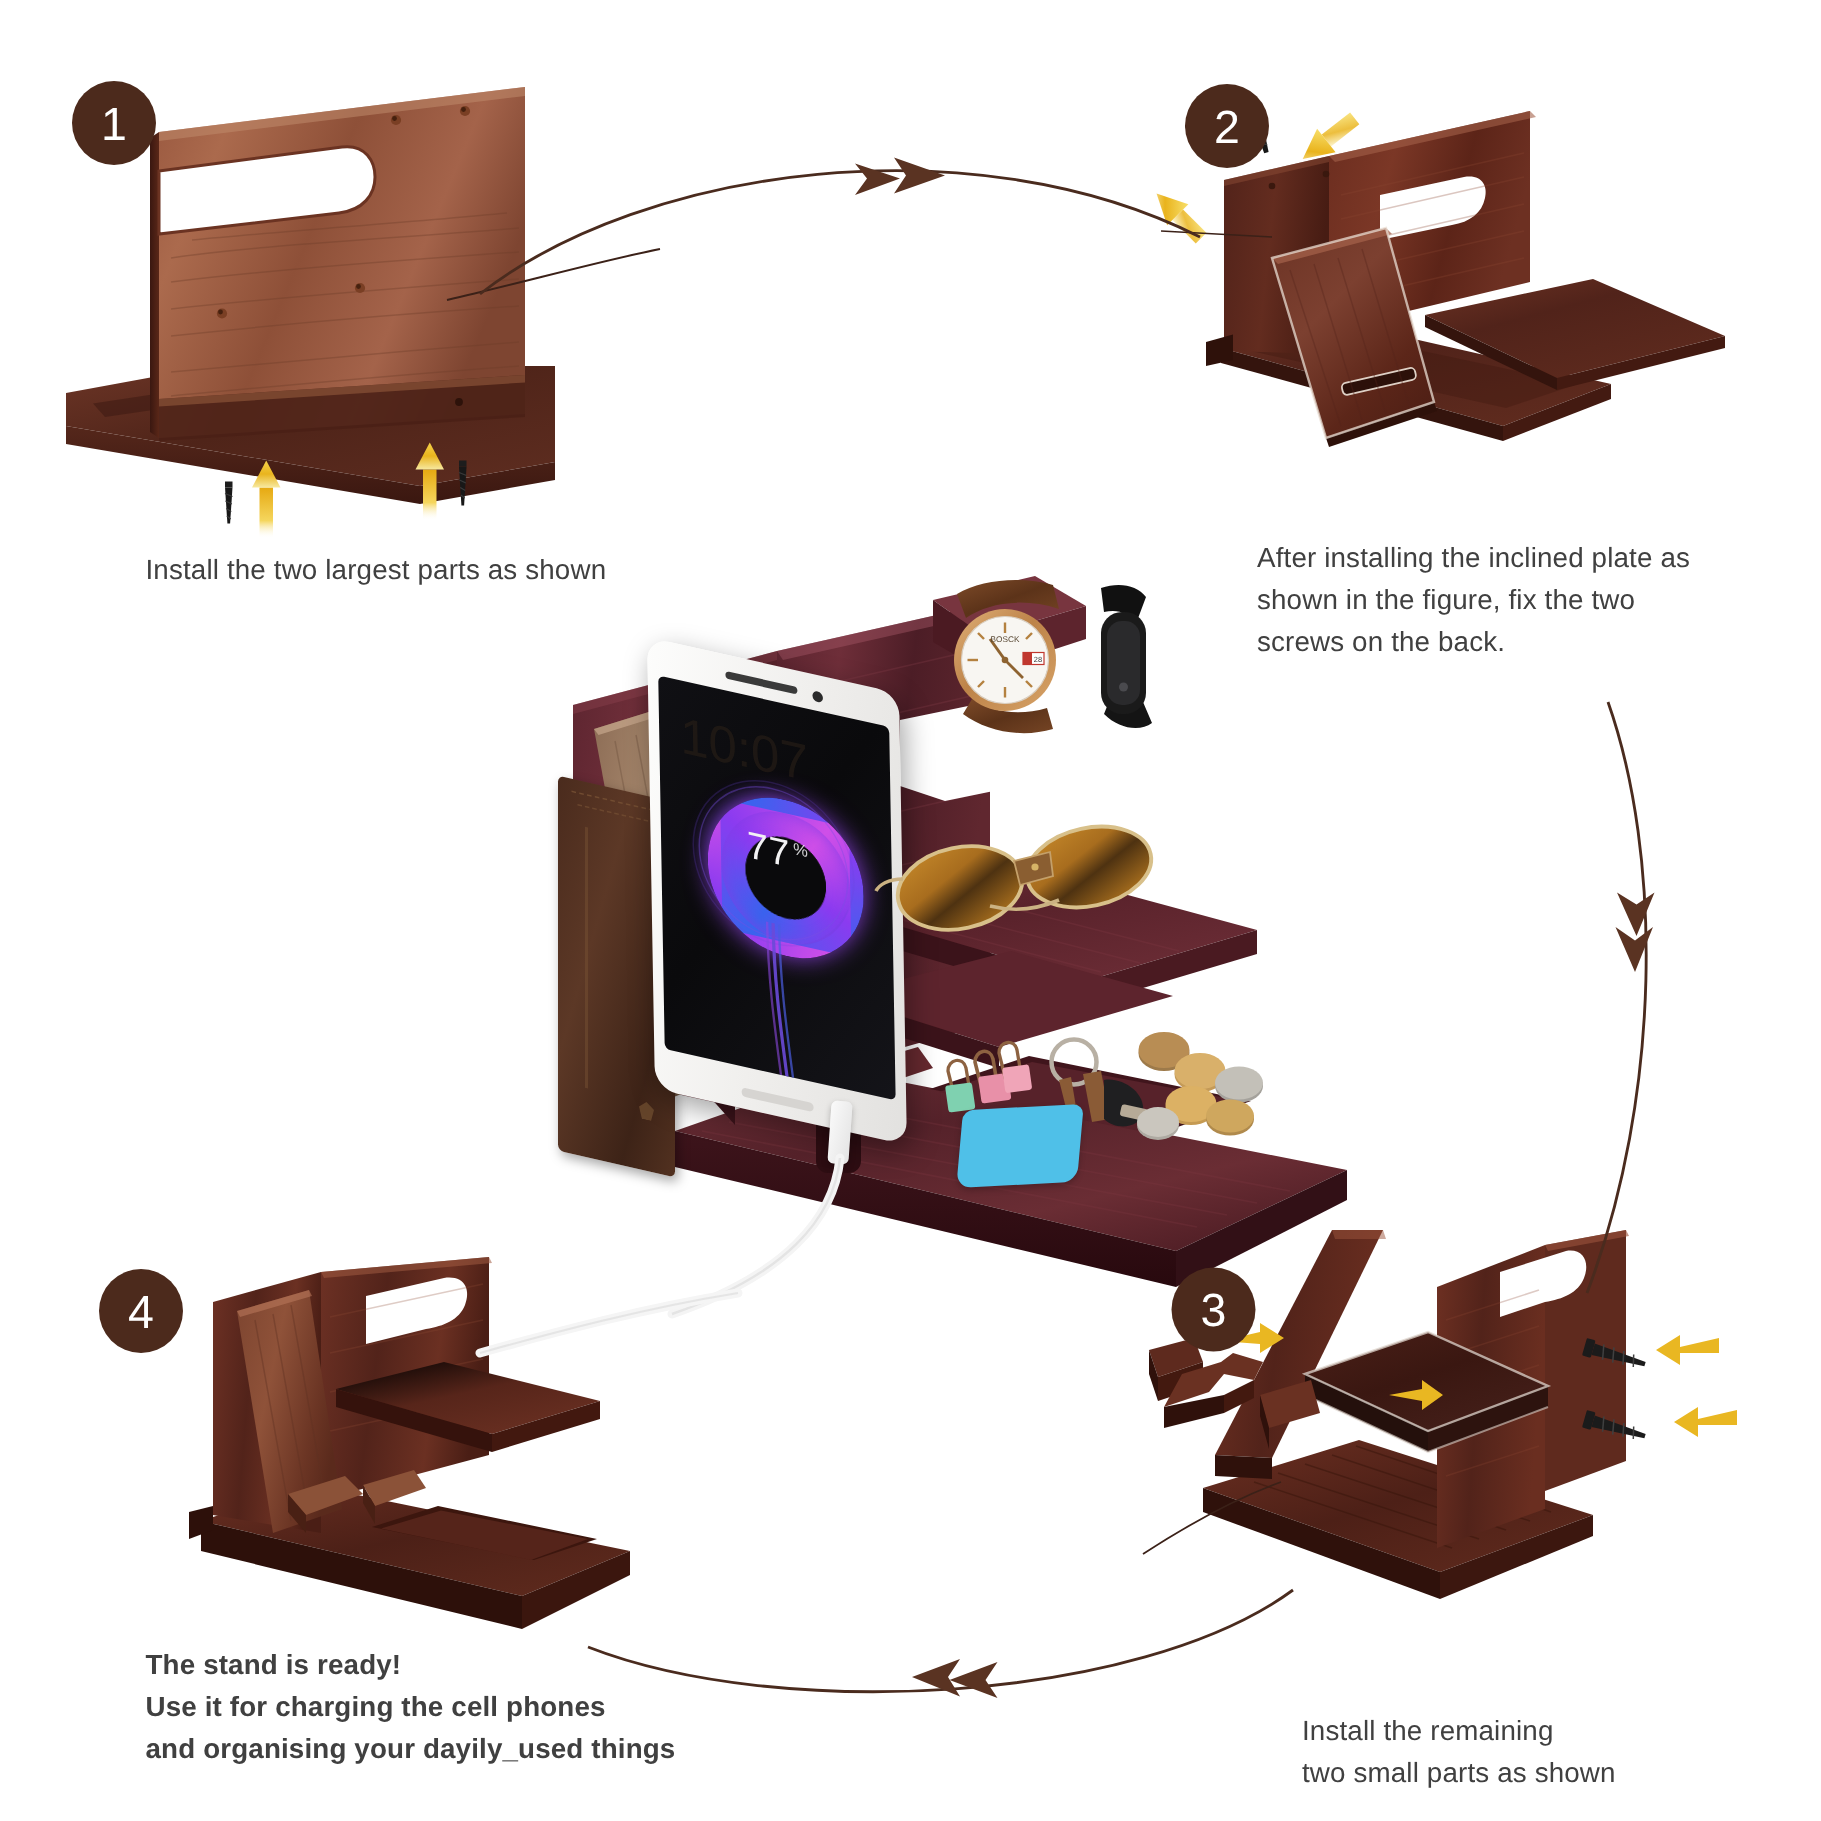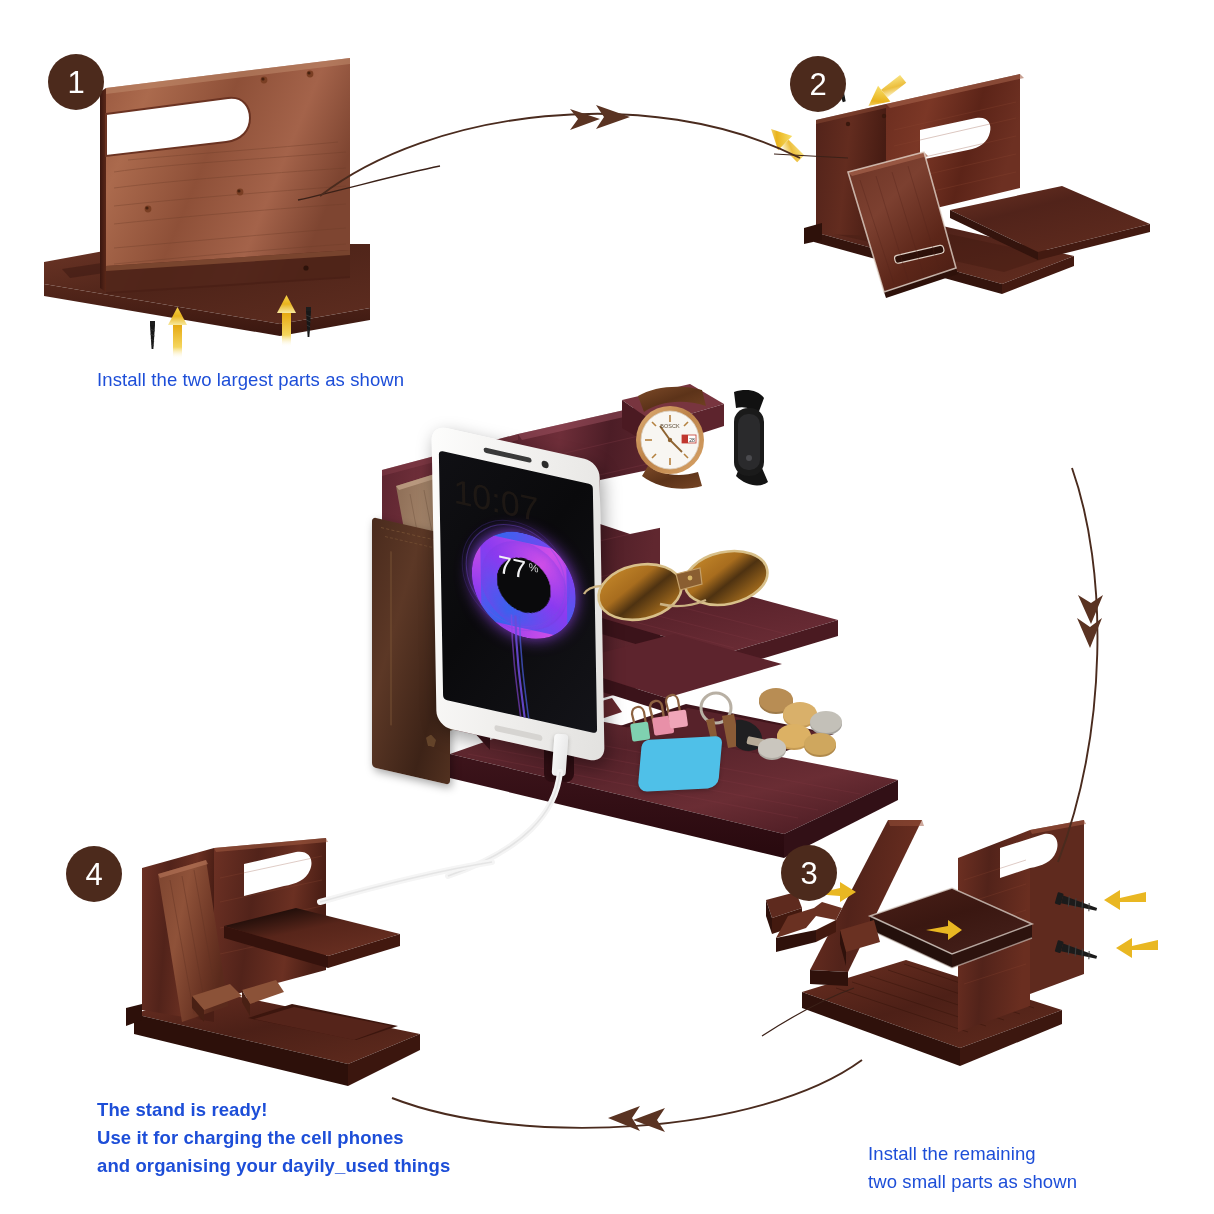--- a/index.html
+++ b/index.html
@@ -19,21 +19,21 @@
     position:absolute;width:56px;height:56px;border-radius:50%;
     background:#4c2a1c;color:#ffffff;
     display:flex;align-items:center;justify-content:center;
     font-size:31px;font-weight:400;line-height:1;z-index:40;
     font-family:"Liberation Sans","DejaVu Sans",sans-serif;
   }
 
   
   .caption{
     position:absolute;z-index:30;
-    font-size:18.5px;line-height:1.52;color:#1d4ed8;
+    font-size:18.5px;line-height:1.52;color:#404040;
     letter-spacing:0.1px;white-space:pre-line;
     font-family:"Liberation Sans","DejaVu Sans",sans-serif;
   }
   .phone-screen{position:absolute;background:#0a0a0c;overflow:hidden;}
   .chg-ring{position:absolute;border-radius:50%;}
   .chg-text{position:absolute;color:#f2f2f4;font-weight:400;
     font-family:"Liberation Sans","DejaVu Sans",sans-serif;}
   .bluecard{position:absolute;background:#4fc0e8;border-radius:7px 7px 10px 10px;
     box-shadow:0 2px 4px rgba(0,0,0,.22);}
   .glow{position:absolute;filter:blur(6px);opacity:.75;}
@@ -307,20 +307,23 @@
       </g>
 
       <path d="M-4,104 L70,108" fill="none" stroke="#3b2118" stroke-width="1.1"></path>
     </svg>
   </div>
 
   <div class="badge" style="left:790px;top:56px;">
     <span>2</span>
   </div>
 
+  <div class="caption" style="left:838px;top:358px;width:340px;">After installing the inclined plate as
+shown in the figure, fix the two
+screws on the back.</div>
 
   <div class="panel" style="left:368px;top:382px;width:540px;height:510px;">
 
     <svg viewBox="0 0 540 510" style="width:540px;height:510px;overflow:visible;">
       <defs>
         <linearGradient id="hBase" x1="0" y1="0" x2=".9" y2="1">
           <stop offset="0" stop-color="#6d2f36"></stop>
             <stop offset=".35" stop-color="#55222a"></stop>
           <stop offset=".7" stop-color="#6a2d34"></stop>
             <stop offset="1" stop-color="#4a1b22"></stop>

